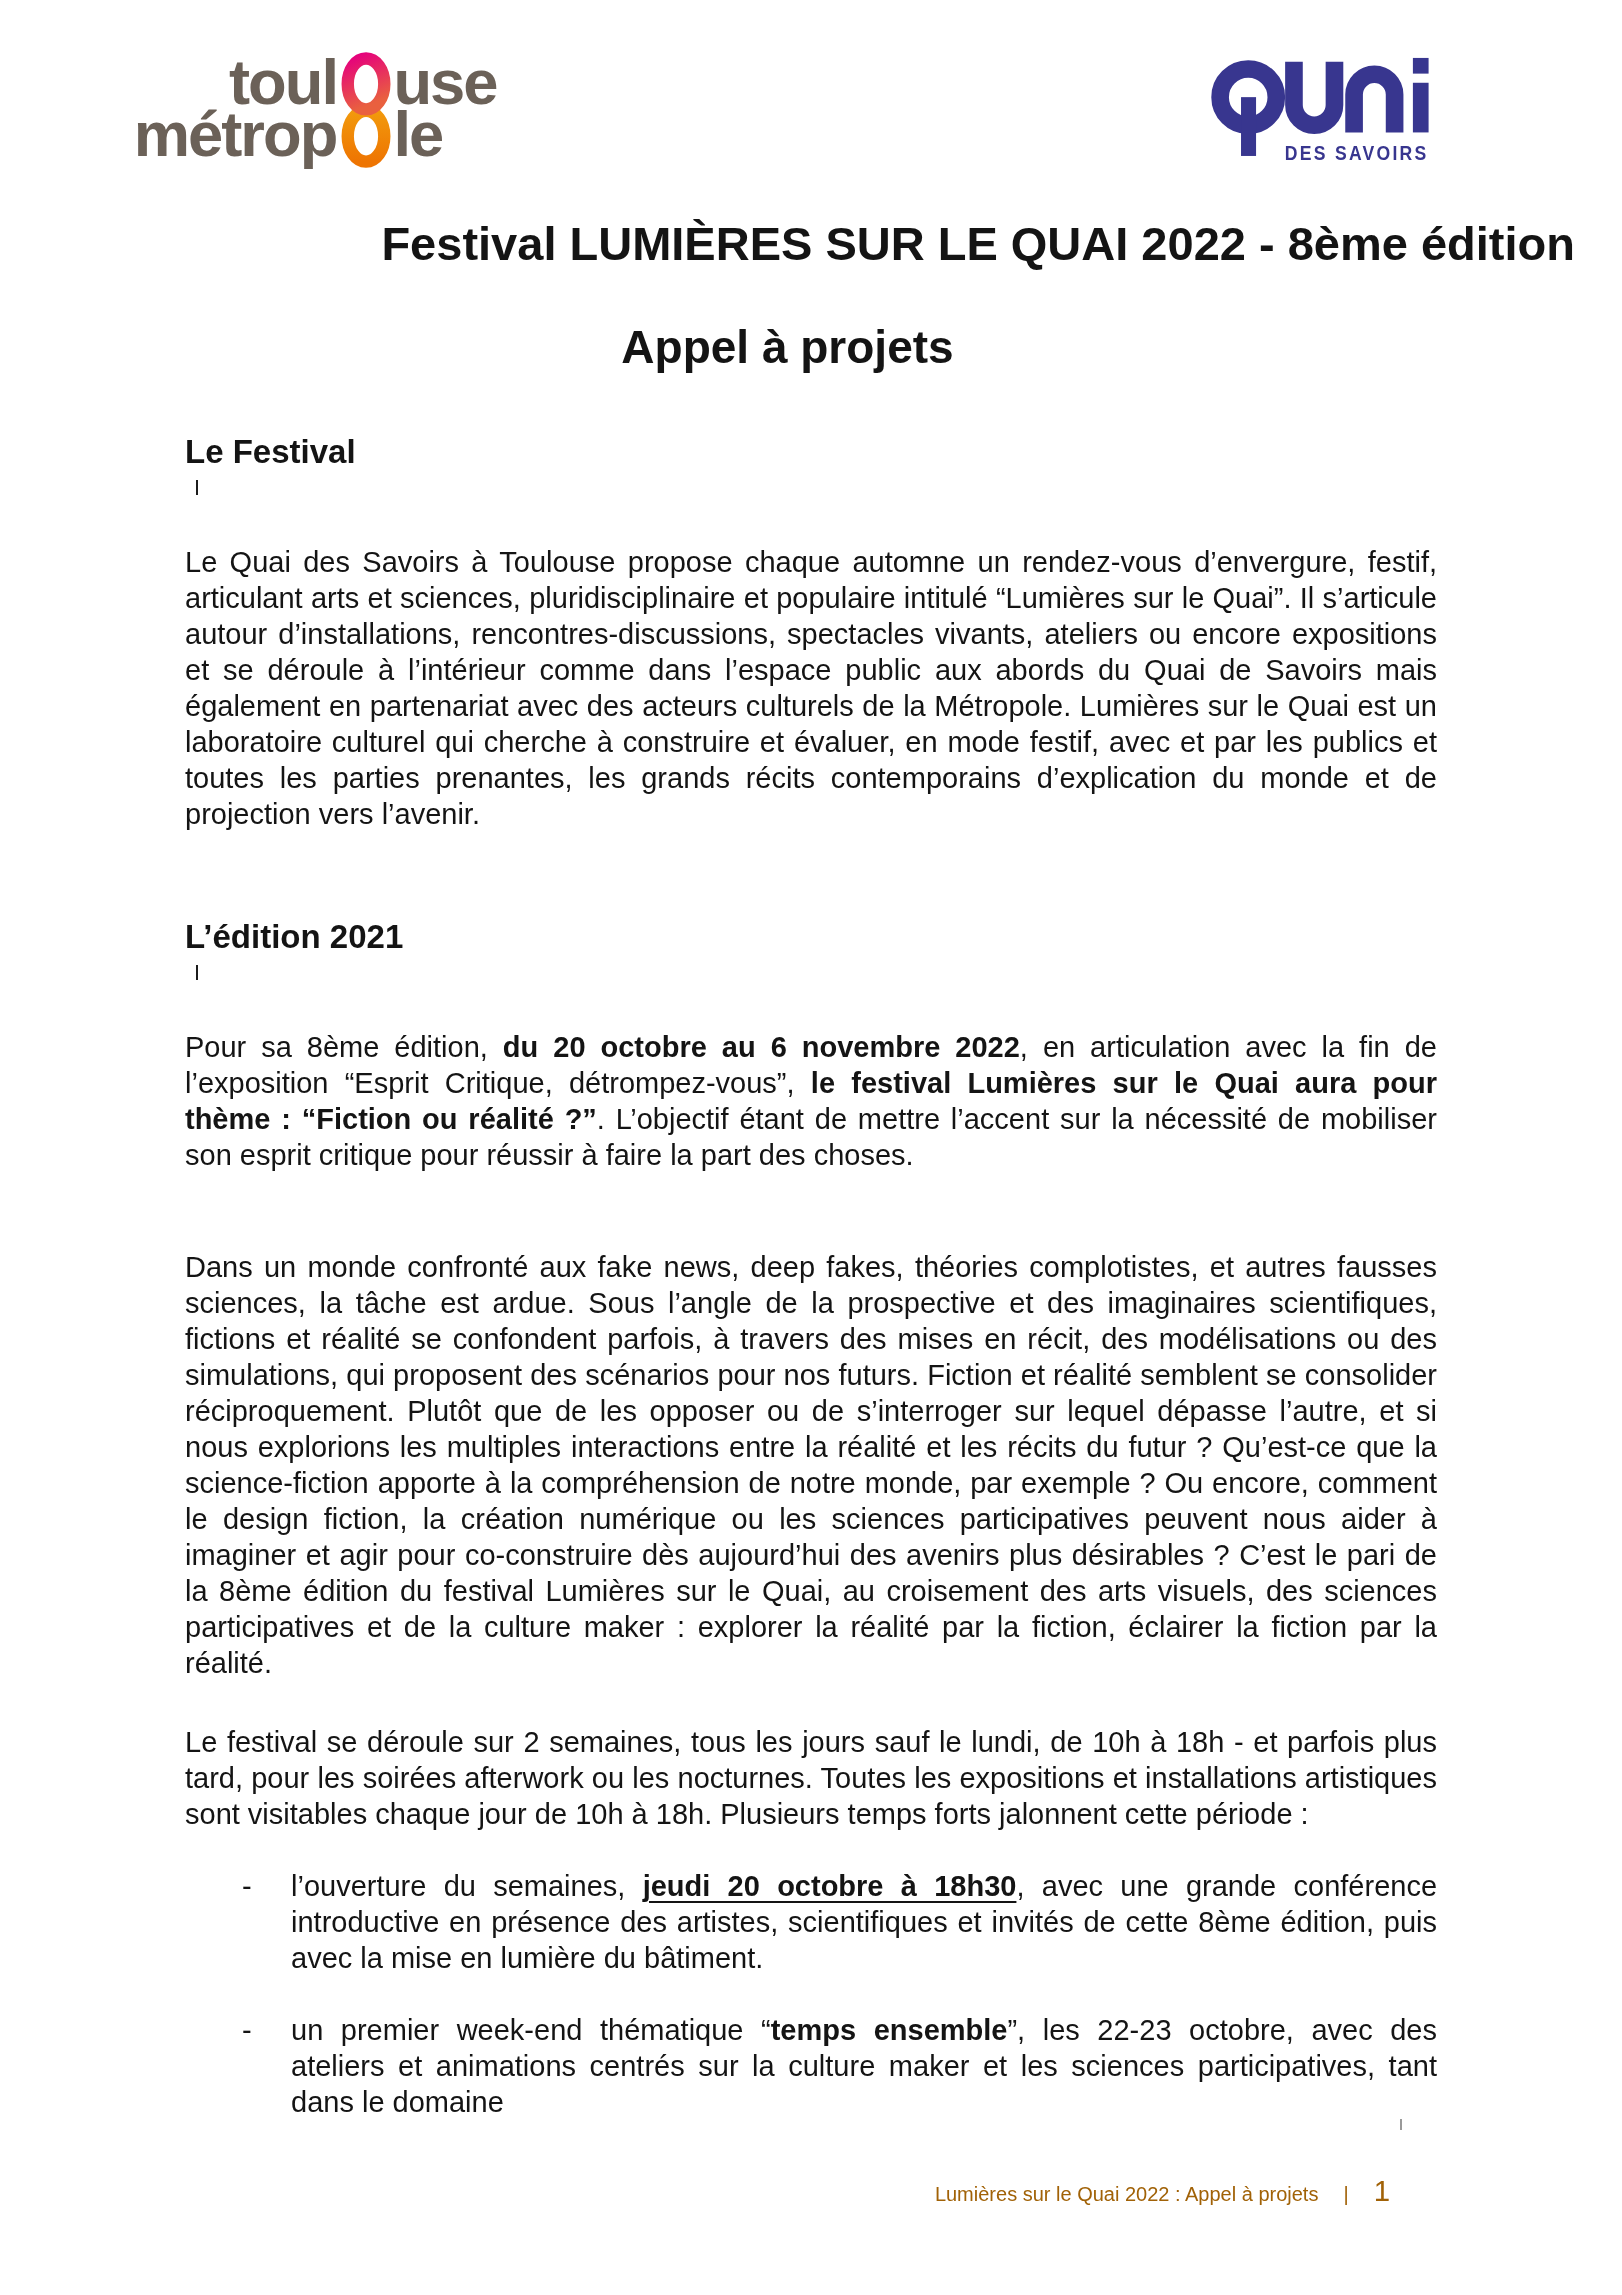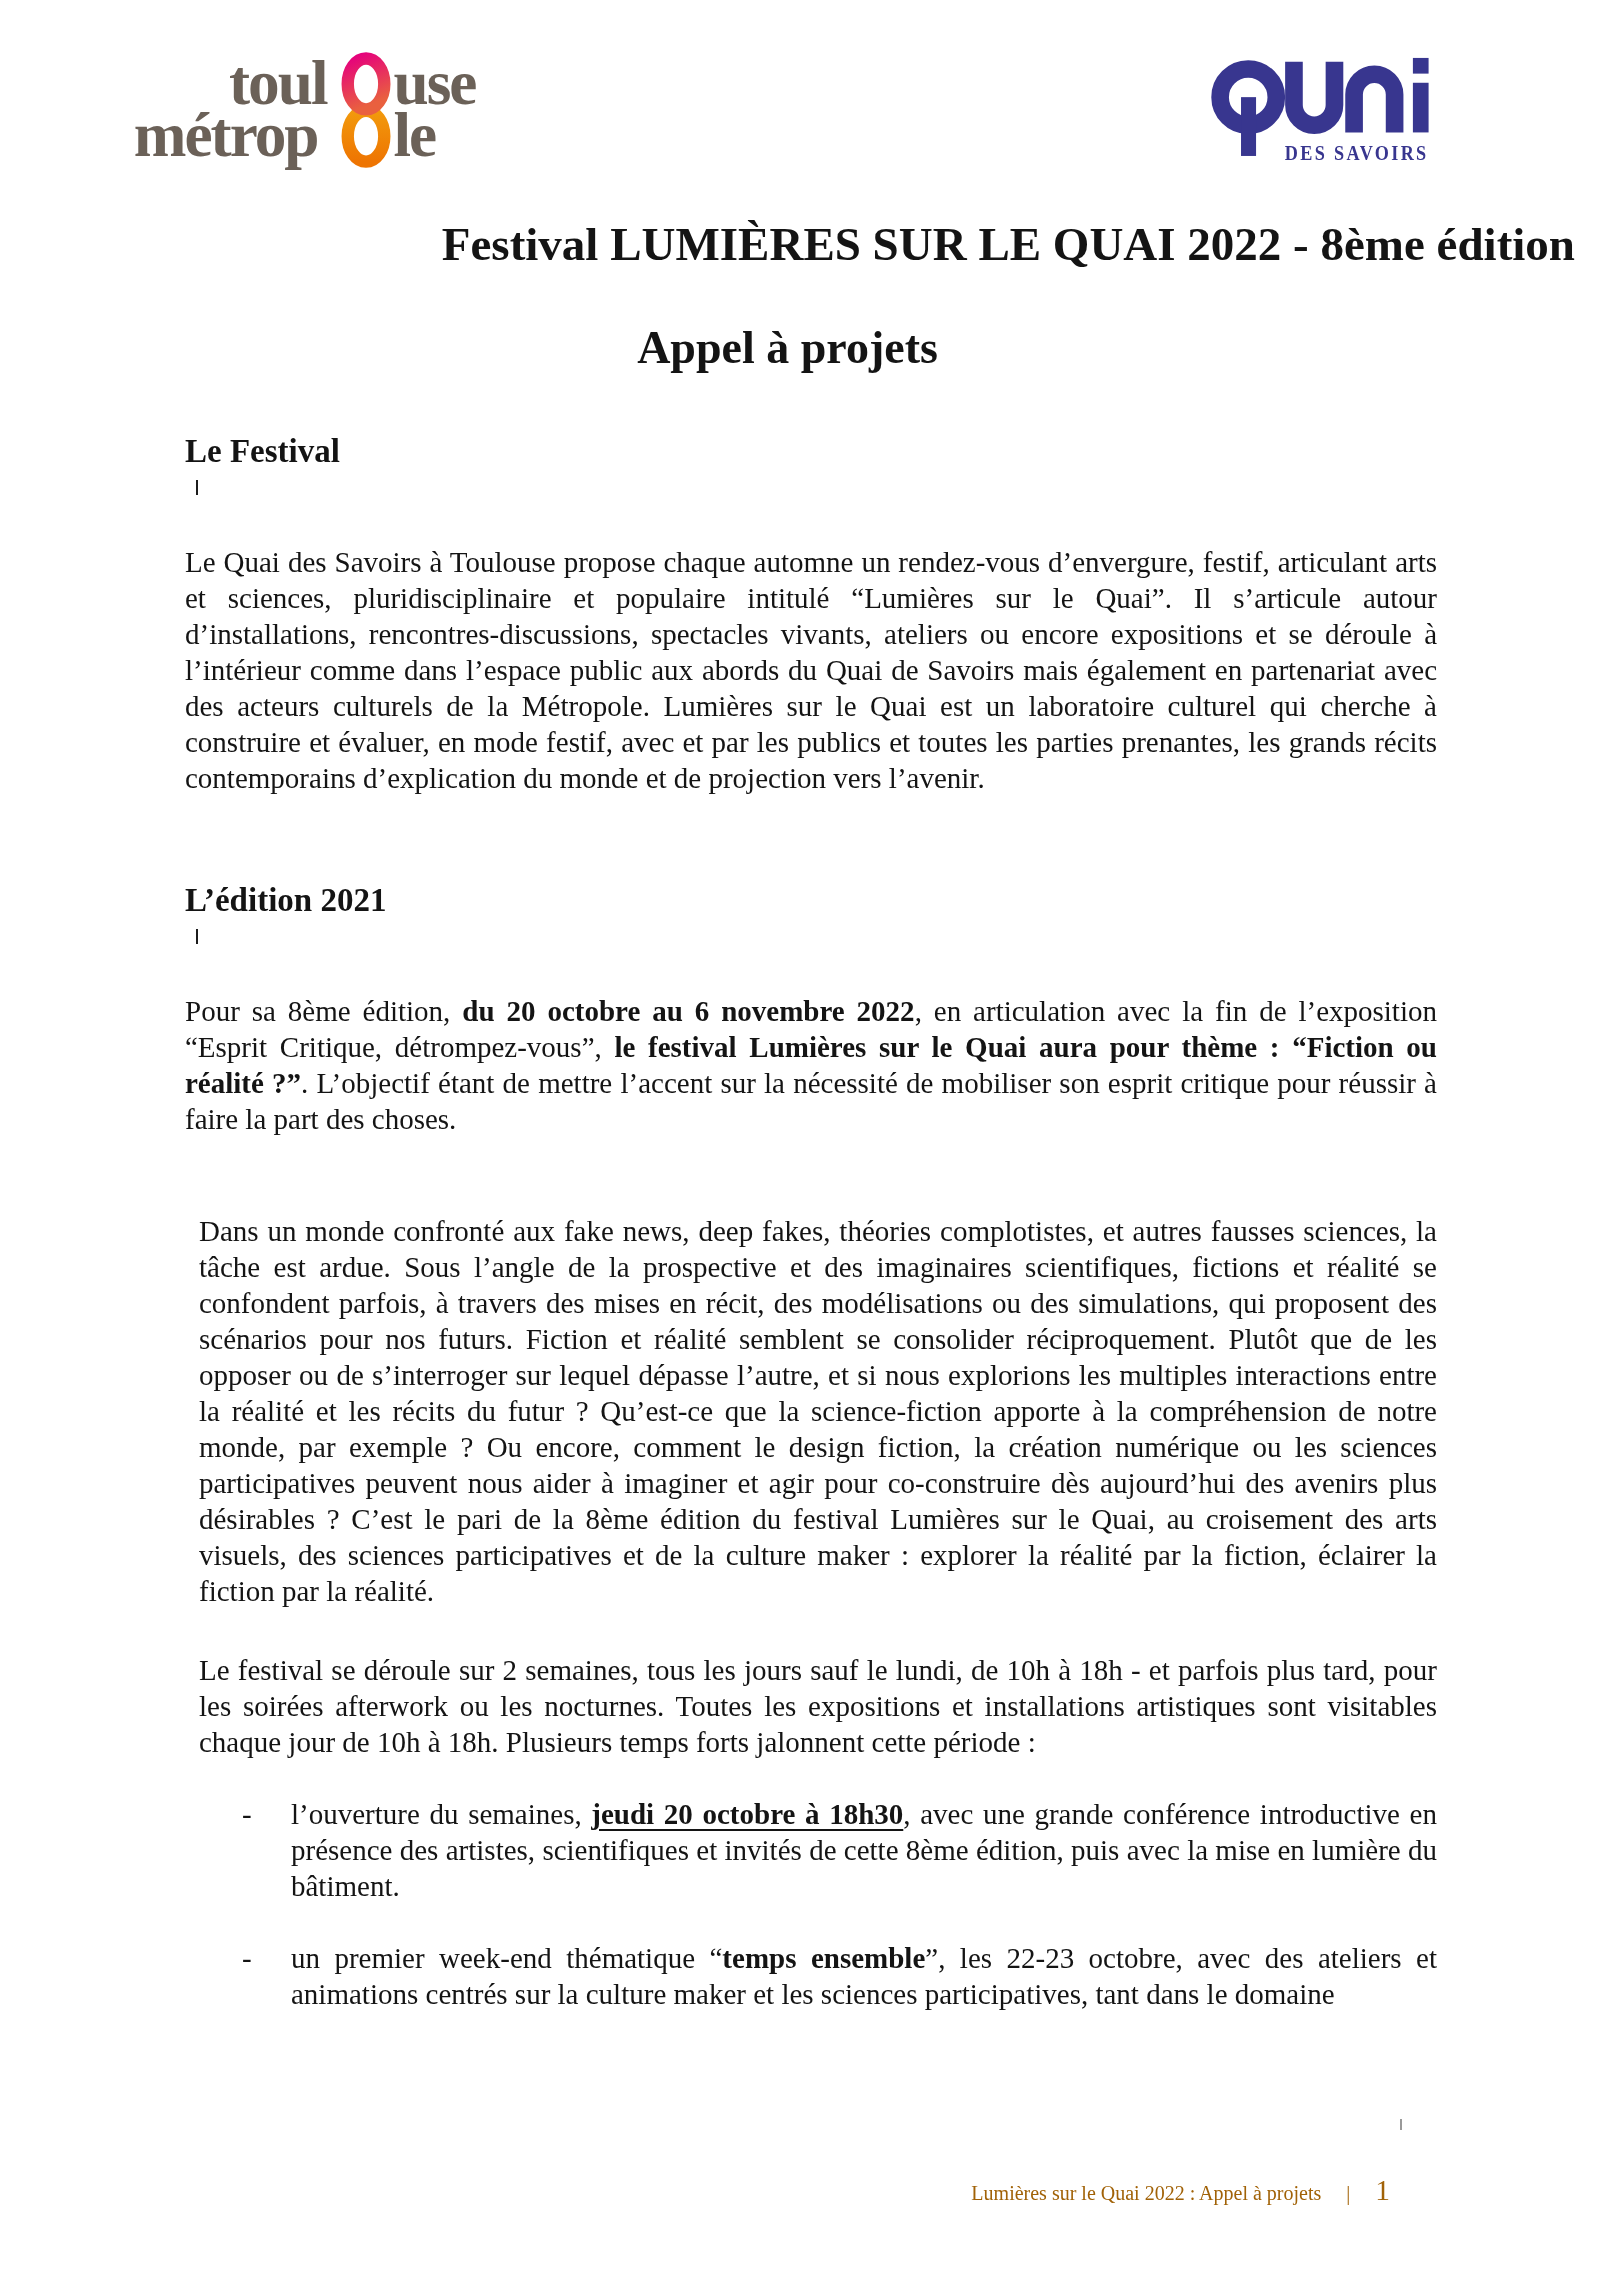--- a/index.html
+++ b/index.html
@@ -1,21 +1,21 @@
 <!DOCTYPE html>
 <html lang="fr" style="font-size:10.5px"><head>
 <meta charset="utf-8">
 <style>
   html,body{margin:0;padding:0;background:#ffffff;}
   .page{
     position:relative;
     width:1575px;height:2295px;
     background:#ffffff;
     color:#141414;
-    font-family:Liberation Serif, serif;
+    font-family:Liberation Sans, sans-serif;
     overflow:hidden;
   }
   
   .tm-logo{position:absolute;left:116px;top:50px;}
   .qds-logo{position:absolute;left:1209px;top:55px;}
   
   .doc-title{
     position:absolute;top:216px;left:0;width:100%;
     text-align:right;font-size:47px;font-weight:bold;line-height:56px;
   }
@@ -30,21 +30,21 @@
   .doc-section h2{
     margin:0 0 73px 0;
     font-size:33px;line-height:39px;font-weight:bold;
   }
   .tick{position:absolute;left:10.5px;top:48px;width:2.6px;height:15px;background:#1c1c1c;}
   .content p{
     margin:0;
     font-size:29px;line-height:36px;
     text-align:justify;
   }
-  .content p + p{margin-top:76px;margin-left:14px;}
+  .content p + p{margin-top:76px;}
   
   .sec-1 p:nth-of-type(3){margin-top:43px;}
   .content ul{list-style:none;margin:36px 0 0 0;padding:0;}
   .content li{display:flex;font-size:29px;line-height:36px;}
   .content li + li{margin-top:36px;}
   .li-dash{flex:none;margin-left:57px;width:49px;}
   .li-body{flex:1;text-align:justify;}
   .b{font-weight:bold;}
   .u{text-decoration:underline;text-decoration-thickness:2px;text-underline-offset:4.6px;}
   

